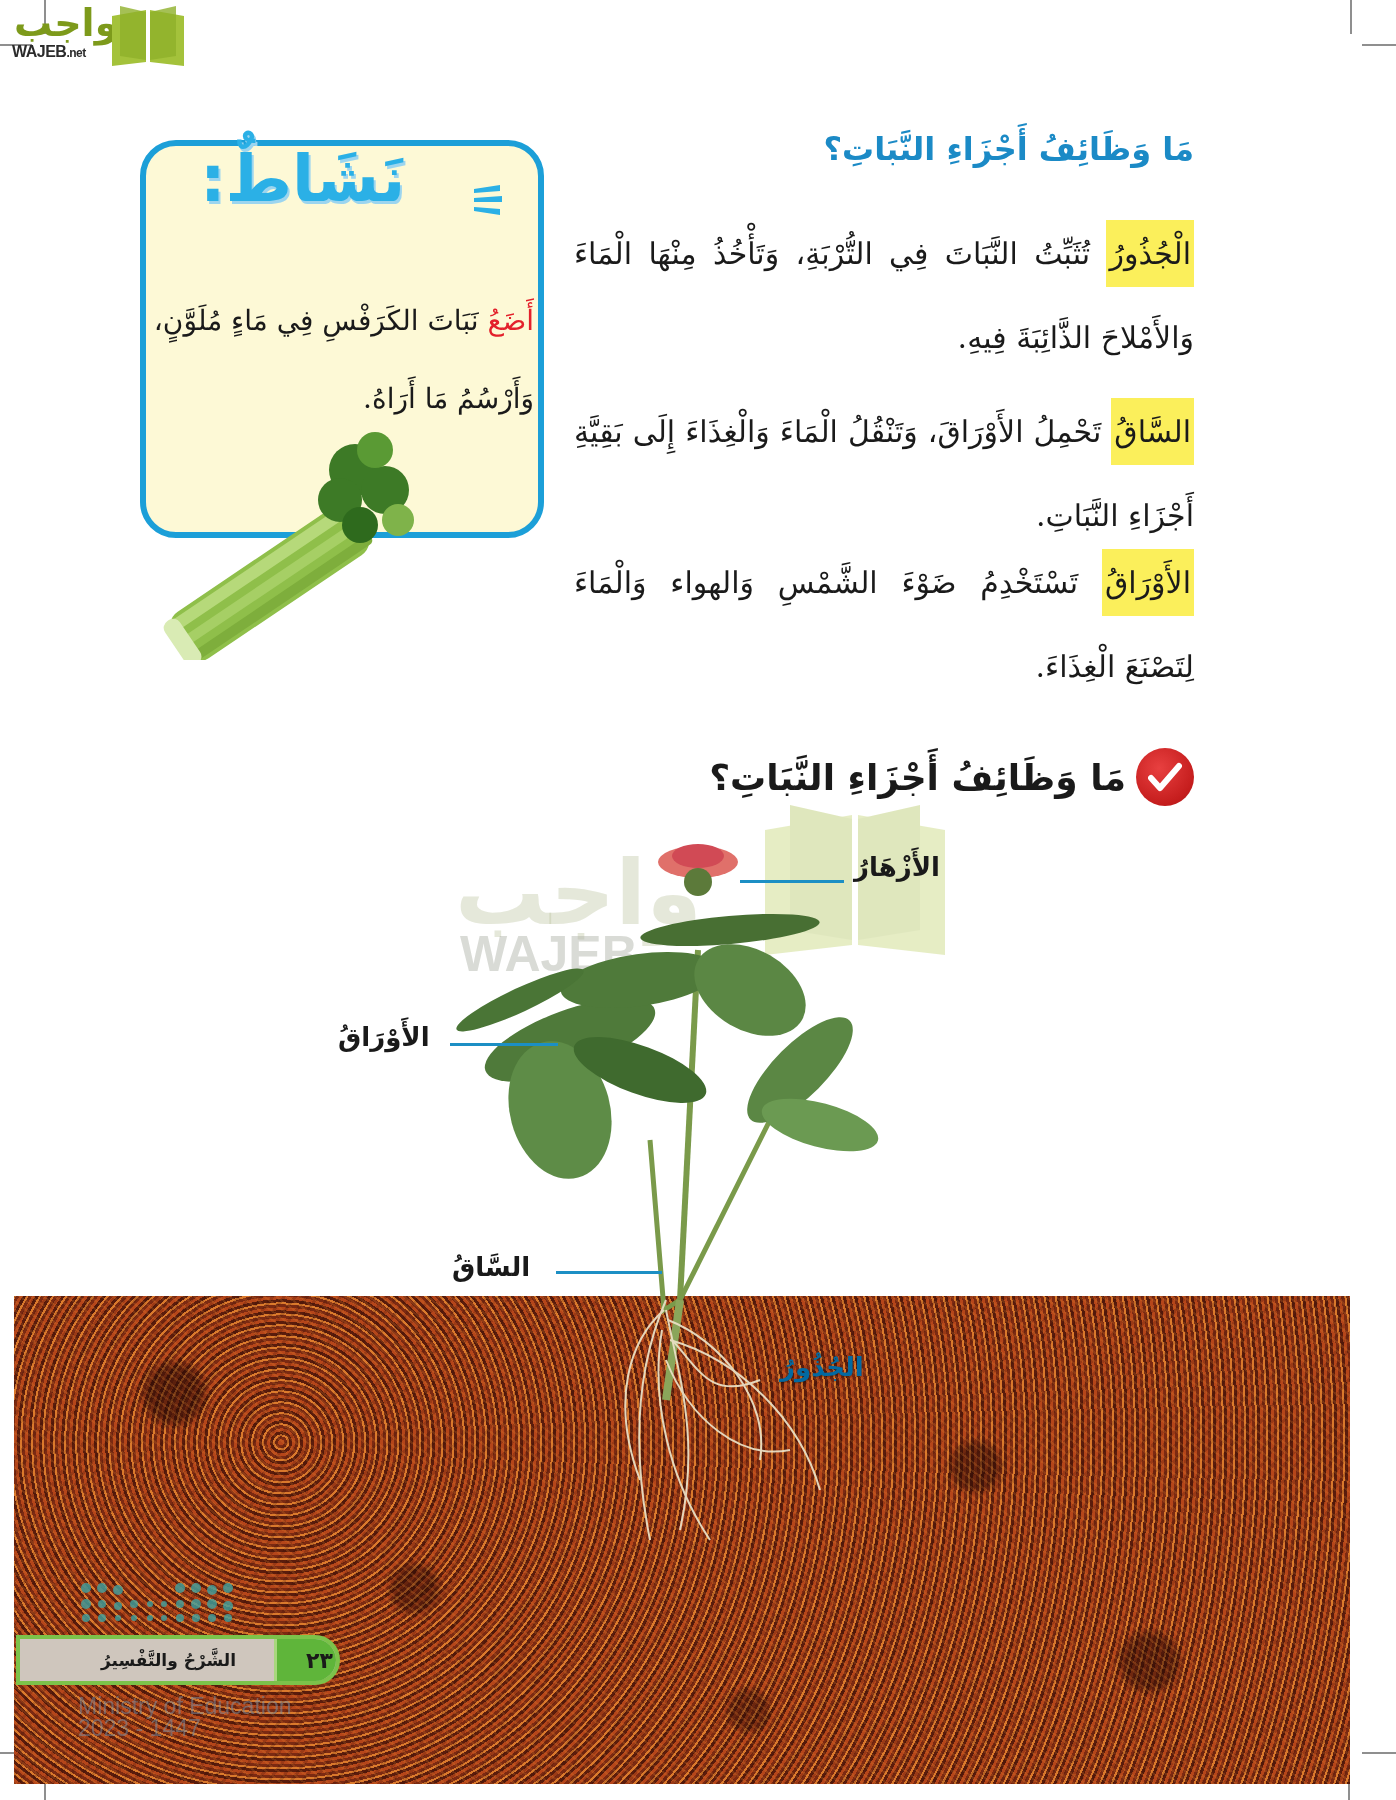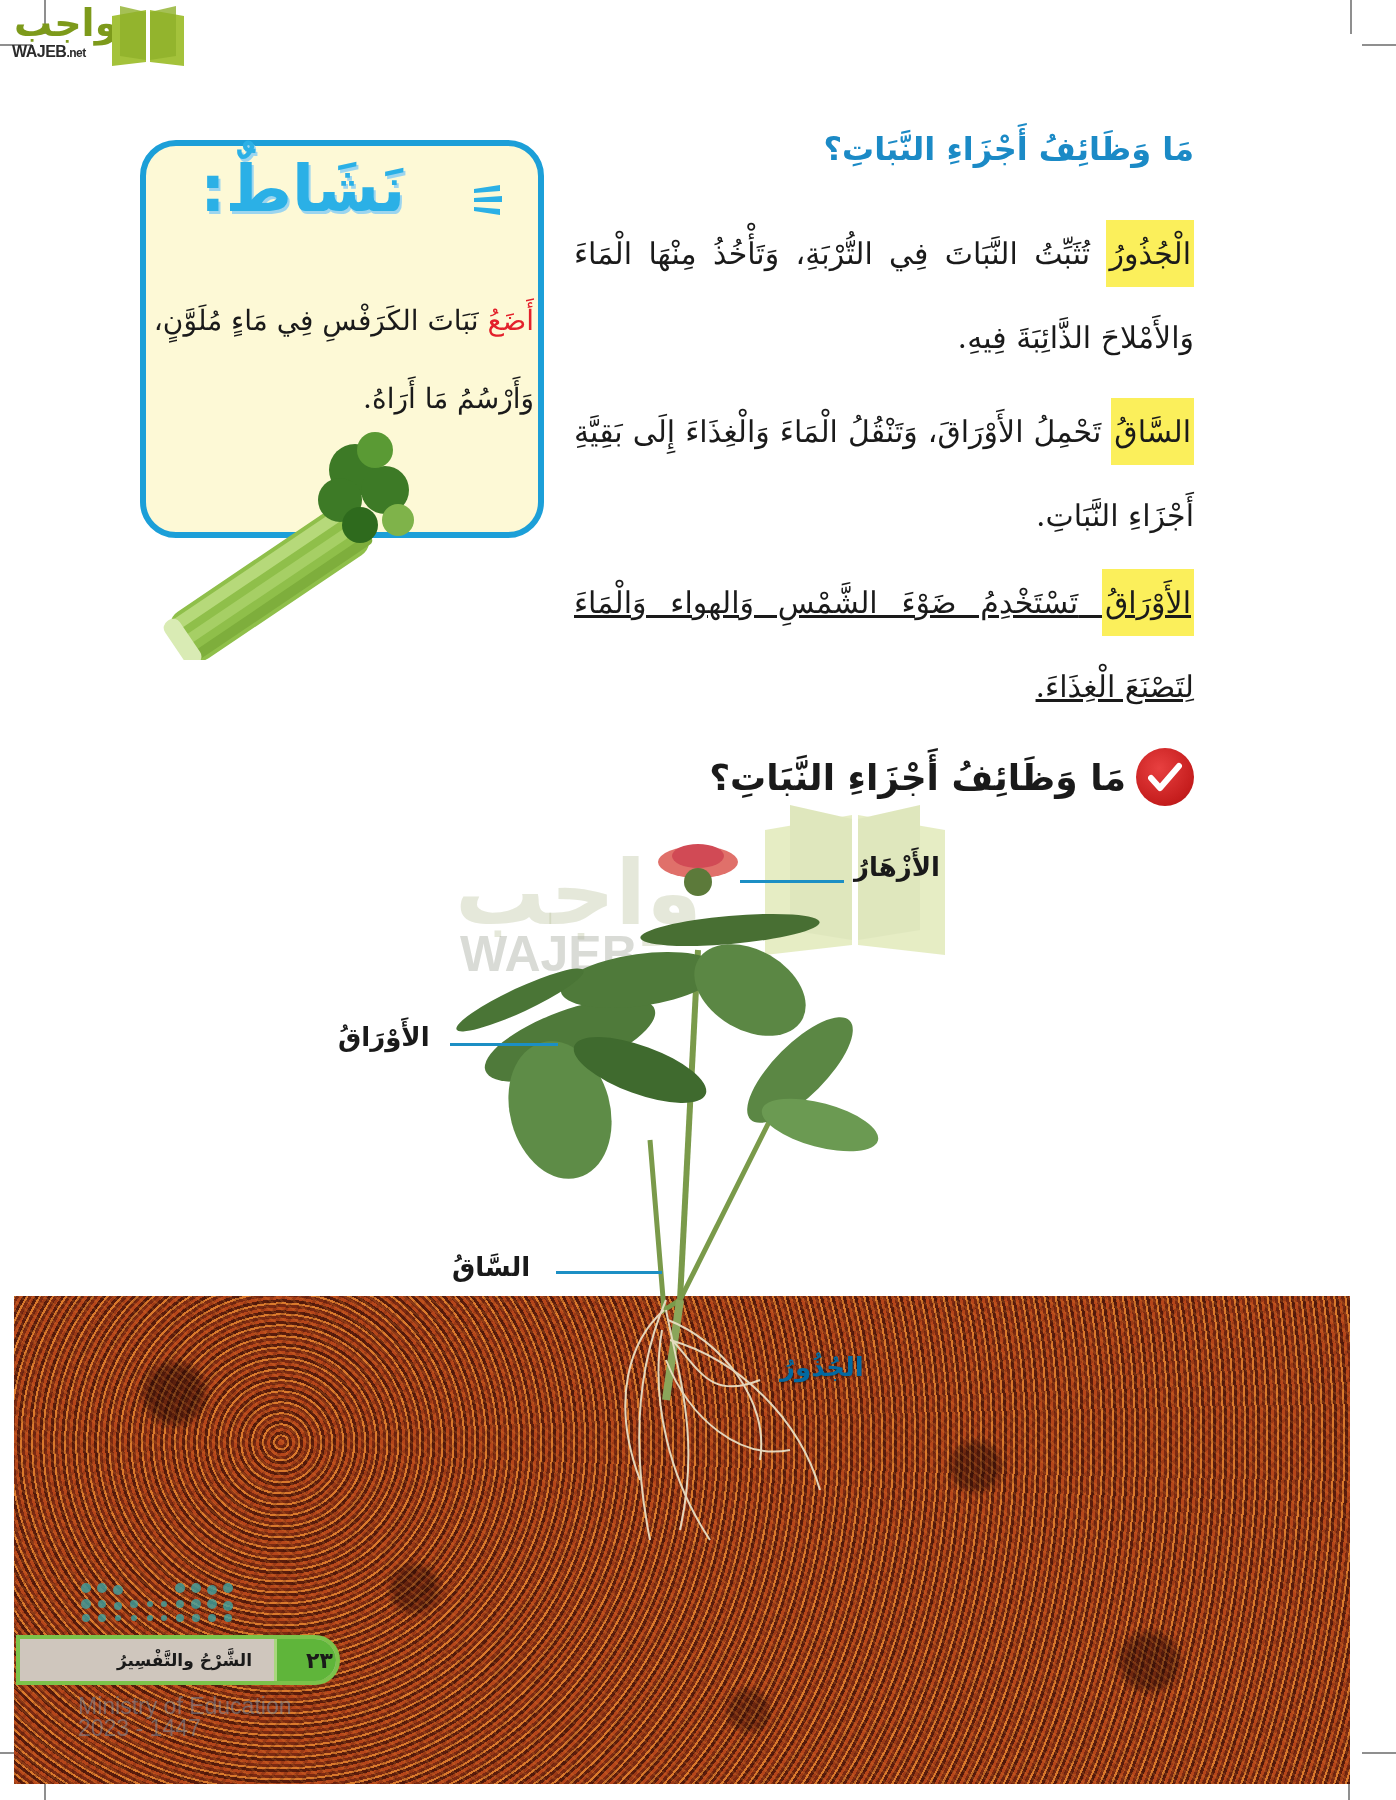--- a/index.html
+++ b/index.html
@@ -22,21 +22,21 @@
   .hl { background: #fbef5b; padding: 16px 3px; }
 
   .question { position: absolute; right: 202px; top: 748px; direction: rtl; display: flex; align-items: center; gap: 10px;
               font-family: "DejaVu Sans", sans-serif; font-weight: bold; font-size: 36px; color: #1a1a1a; }
   .check { width: 58px; height: 58px; border-radius: 50%; background: radial-gradient(circle at 40% 35%, #e84040, #c51d1d 70%, #a31414);
            display: flex; align-items: center; justify-content: center; }
 
   
   .activity { position: absolute; left: 140px; top: 140px; width: 404px; height: 398px; border: 6px solid #1c9fd8;
               border-radius: 36px; background: #fdf9d6; }
-  .act-title { position: absolute; left: 200px; top: 152px; direction: rtl; font-family: "DejaVu Sans", sans-serif;
+  .act-title { position: absolute; left: 200px; top: 142px; direction: rtl; font-family: "DejaVu Sans", sans-serif;
                font-weight: bold; font-size: 64px; color: #2bb0e6; text-shadow: 2px 3px 0 #9cd5ef; }
   .act-deco { position: absolute; left: 470px; top: 183px; width: 34px; height: 34px; }
   .act-text { position: absolute; right: 862px; top: 282px; width: 390px; direction: rtl; text-align: right;
               font-family: "DejaVu Serif", serif; font-size: 28px; line-height: 78px; }
   .act-verb { color: #e3212b; }
 
   .celery { position: absolute; left: 140px; top: 420px; width: 300px; height: 240px; }
 
   
   .soil { position: absolute; left: 14px; top: 1296px; width: 1336px; height: 488px;
@@ -60,21 +60,21 @@
   .watermark-ar { position: absolute; left: 455px; top: 840px; font-size: 90px; font-weight: bold; color: rgba(180,190,150,.35); direction: rtl; }
   .watermark-en { position: absolute; left: 460px; top: 925px; font-family: "Liberation Sans", sans-serif; font-size: 50px; font-weight: bold; color: rgba(170,175,165,.45); }
   .watermark-book { position: absolute; left: 760px; top: 805px; width: 190px; height: 150px; opacity: .35; }
 
   
   .footer-dots { position: absolute; left: 80px; top: 1582px; width: 170px; height: 42px; }
   .footer-band { position: absolute; left: 16px; top: 1635px; width: 324px; height: 50px; border: 4px solid #7cc24a;
                  border-radius: 0 26px 26px 0; background: #cfc6bd; display: flex; direction: rtl; overflow: hidden; }
   .page-num { width: 62px; background: #5fb53a; display: flex; align-items: center; justify-content: center;
               font-family: "DejaVu Sans", sans-serif; font-weight: bold; font-size: 22px; color: #1a1a1a; border-left: 3px solid #a7d77d; padding-left: 26px; }
-  .section-name { flex: 1; display: flex; align-items: center; justify-content: flex-start; padding-right: 22px;
+  .section-name { flex: 1; display: flex; align-items: center; justify-content: flex-start; padding-right: 38px;
                   font-family: "DejaVu Sans", sans-serif; font-weight: bold; font-size: 17px; color: #1a1a1a; }
   .ministry { position: absolute; left: 78px; top: 1695px; font-family: "Liberation Sans", sans-serif; font-size: 23px; color: rgba(120,140,160,.55); line-height: 22px; }
 </style>
 </head>
 <body>
 
 <div class="crop" style="left:1350px;top:0;width:2px;height:34px;"></div>
 <div class="crop" style="left:1362px;top:44px;width:34px;height:2px;"></div>
 <div class="crop" style="left:1362px;top:1752px;width:34px;height:2px;"></div>
 <div class="crop" style="left:1348px;top:1766px;width:2px;height:34px;"></div>
@@ -97,21 +97,21 @@
 <div class="heading">مَا وَظَائِفُ أَجْزَاءِ النَّبَاتِ؟</div>
 
 <div class="para" style="top:212px;">
   <span class="hl">الْجُذُورُ</span>
   <span>تُثَبِّتُ النَّبَاتَ فِي التُّرْبَةِ، وَتَأْخُذُ مِنْهَا الْمَاءَ وَالأَمْلاحَ الذَّائِبَةَ فِيهِ.</span>
 </div>
 <div class="para" style="top:390px;">
   <span class="hl">السَّاقُ</span>
   <span>تَحْمِلُ الأَوْرَاقَ، وَتَنْقُلُ الْمَاءَ وَالْغِذَاءَ إِلَى بَقِيَّةِ أَجْزَاءِ النَّبَاتِ.</span>
 </div>
-<div class="para" style="top:561px;text-decoration:underline;">
+<div class="para" style="top:541px;">
   <span class="hl">الأَوْرَاقُ</span>
   <span>تَسْتَخْدِمُ ضَوْءَ الشَّمْسِ وَالهواء وَالْمَاءَ لِتَصْنَعَ الْغِذَاءَ.</span>
 </div>
 
 <div class="question">
   <div class="check">
     <svg width="34" height="30" viewBox="0 0 34 30">
         <path d="M3 16 L12 26 L31 4" stroke="#fff" stroke-width="6" fill="none" stroke-linecap="round" stroke-linejoin="round"></path>
       </svg>
   </div>

